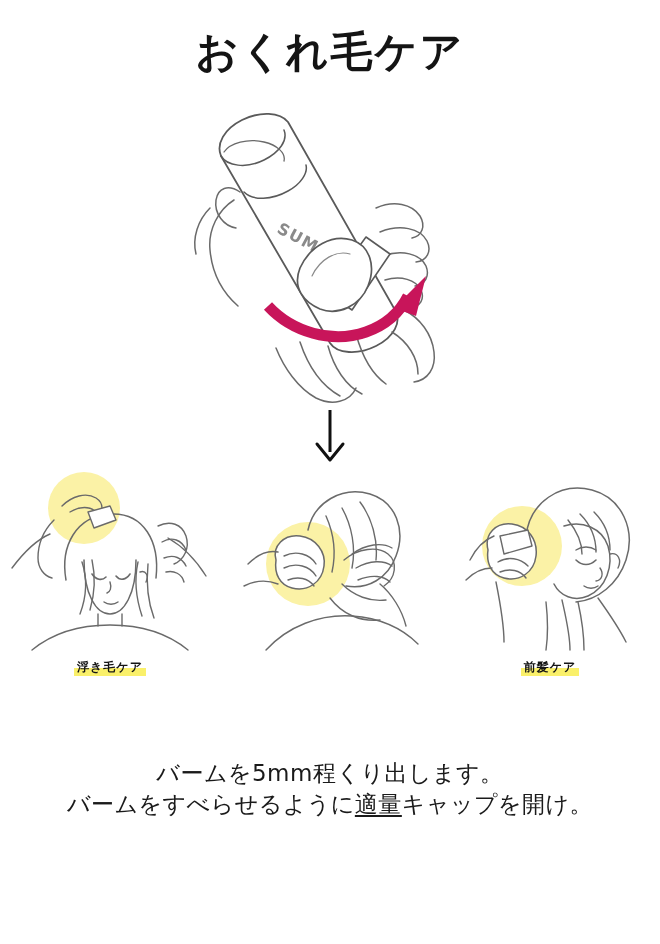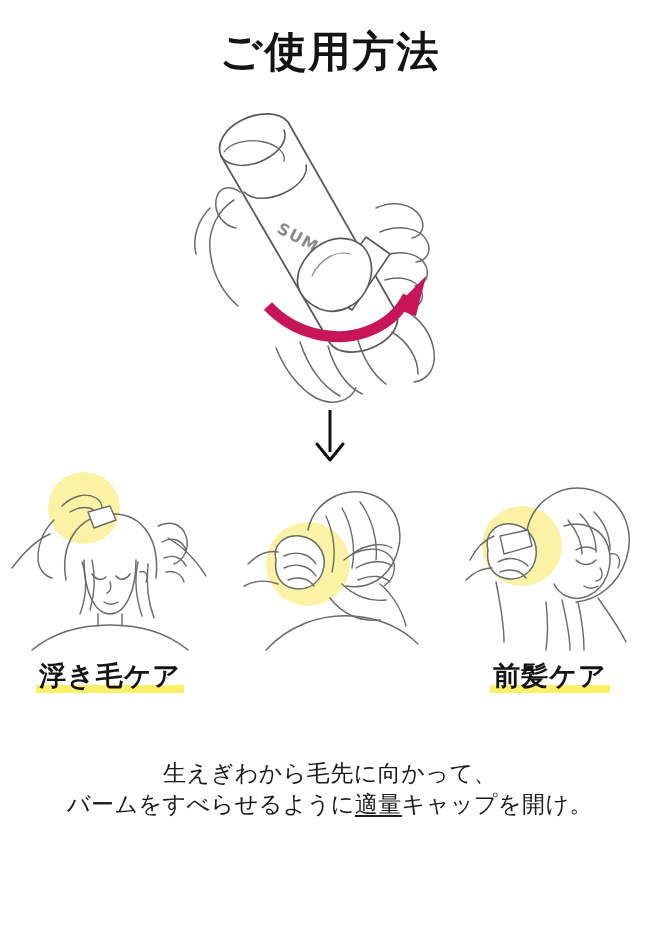--- a/index.html
+++ b/index.html
@@ -59,21 +59,21 @@
   }
   .panel-art {
     width:200px; height:185px;
     position:relative;
   }
   .panel-art svg { display:block; width:100%; height:100%; }
 
   .panel-label {
     position:relative;
     margin-top:8px;
-    font-size:27px;
+    font-size:12px;
     font-weight:700;
     color:#141414;
     letter-spacing:1px;
     font-family:"DejaVu Sans", "Liberation Sans", sans-serif;
     line-height:1.1;
     padding:0 3px 2px 3px;
     white-space:nowrap;
   }
   .panel-label .hl {
     position:absolute;
@@ -99,21 +99,21 @@
     letter-spacing:0.5px;
   }
   .instructions div { white-space:nowrap; }
   .instructions .u { text-decoration:underline; text-underline-offset:3px;text-align:center; }
 </style>
 </head>
 <body>
 
 <div id="page">
 
-  <div class="title">ご使用方法</div>
+  <div class="title">おくれ毛ケア</div>
 
   <div class="bottle-figure">
     <svg viewBox="0 0 300 310" xmlns="http://www.w3.org/2000/svg" fill="none" stroke="#5A5A5A" stroke-width="1.6" stroke-linecap="round" stroke-linejoin="round">
 
       <g stroke="#6a6a6a" stroke-width="1.5">
         <path d="M196 112 C214 104 232 108 240 120 C246 130 242 140 232 142"></path>
         <path d="M200 136 C220 128 240 132 247 145 C252 155 247 165 236 166"></path>
         <path d="M203 160 C222 153 240 158 246 170 C250 180 245 189 235 190"></path>
         <path d="M205 184 C221 179 236 184 241 194 C245 203 240 211 231 211"></path>
       </g>
@@ -304,17 +304,17 @@
       </div>
       <div class="panel-label">
         <span class="hl"></span>
         <span class="txt">前髪ケア</span>
       </div>
     </div>
 
   </div>
 
   <div class="instructions">
-    <div>生えぎわから毛先に向かって、</div>
+    <div>バームを5mm程くり出します。</div>
     <div><span>バームをすべらせるように</span><span class="u">適量</span><span>キャップを開け。</span></div>
   </div>
 
 </div>
 
 </body></html>

